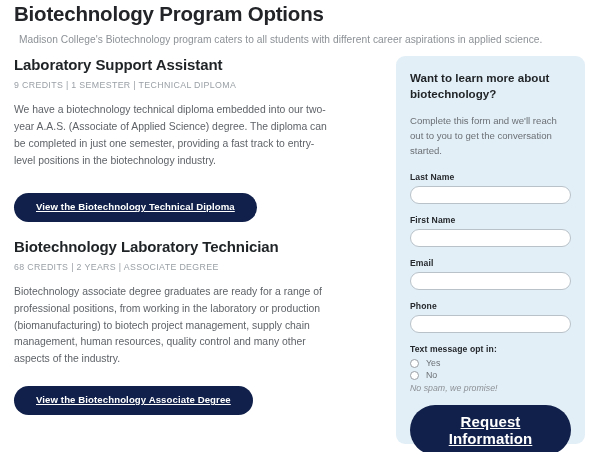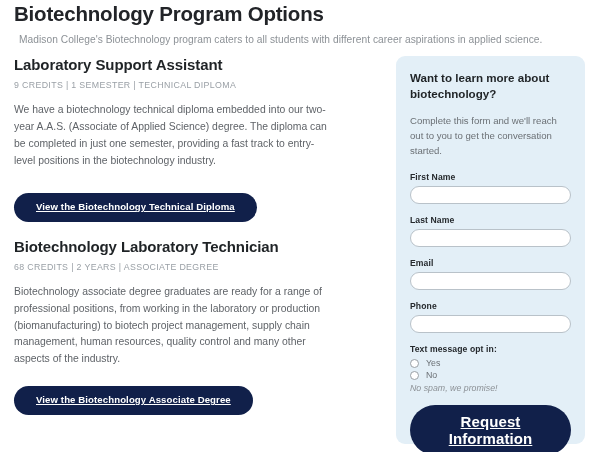--- a/index.html
+++ b/index.html
@@ -217,26 +217,26 @@
       </div>
     </div>
 
   </div>
 
   <div class="form-panel">
     <h3 class="form-heading">Want to learn more about biotechnology?</h3>
     <p class="form-intro">Complete this form and we'll reach out to you to get the conversation started.</p>
 
     <div class="field">
+      <label class="field-label">Last Name</label>
+      <input class="field-input" type="text" placeholder="" style="">
+    </div>
+
+    <div class="field">
       <label class="field-label">First Name</label>
-      <input class="field-input" type="text" placeholder="" style="">
-    </div>
-
-    <div class="field">
-      <label class="field-label">Last Name</label>
       <input class="field-input" type="text" placeholder="" style="">
     </div>
 
     <div class="field">
       <label class="field-label">Email</label>
       <input class="field-input" type="text" placeholder="" style="">
     </div>
 
     <div class="field">
       <label class="field-label">Phone</label>

